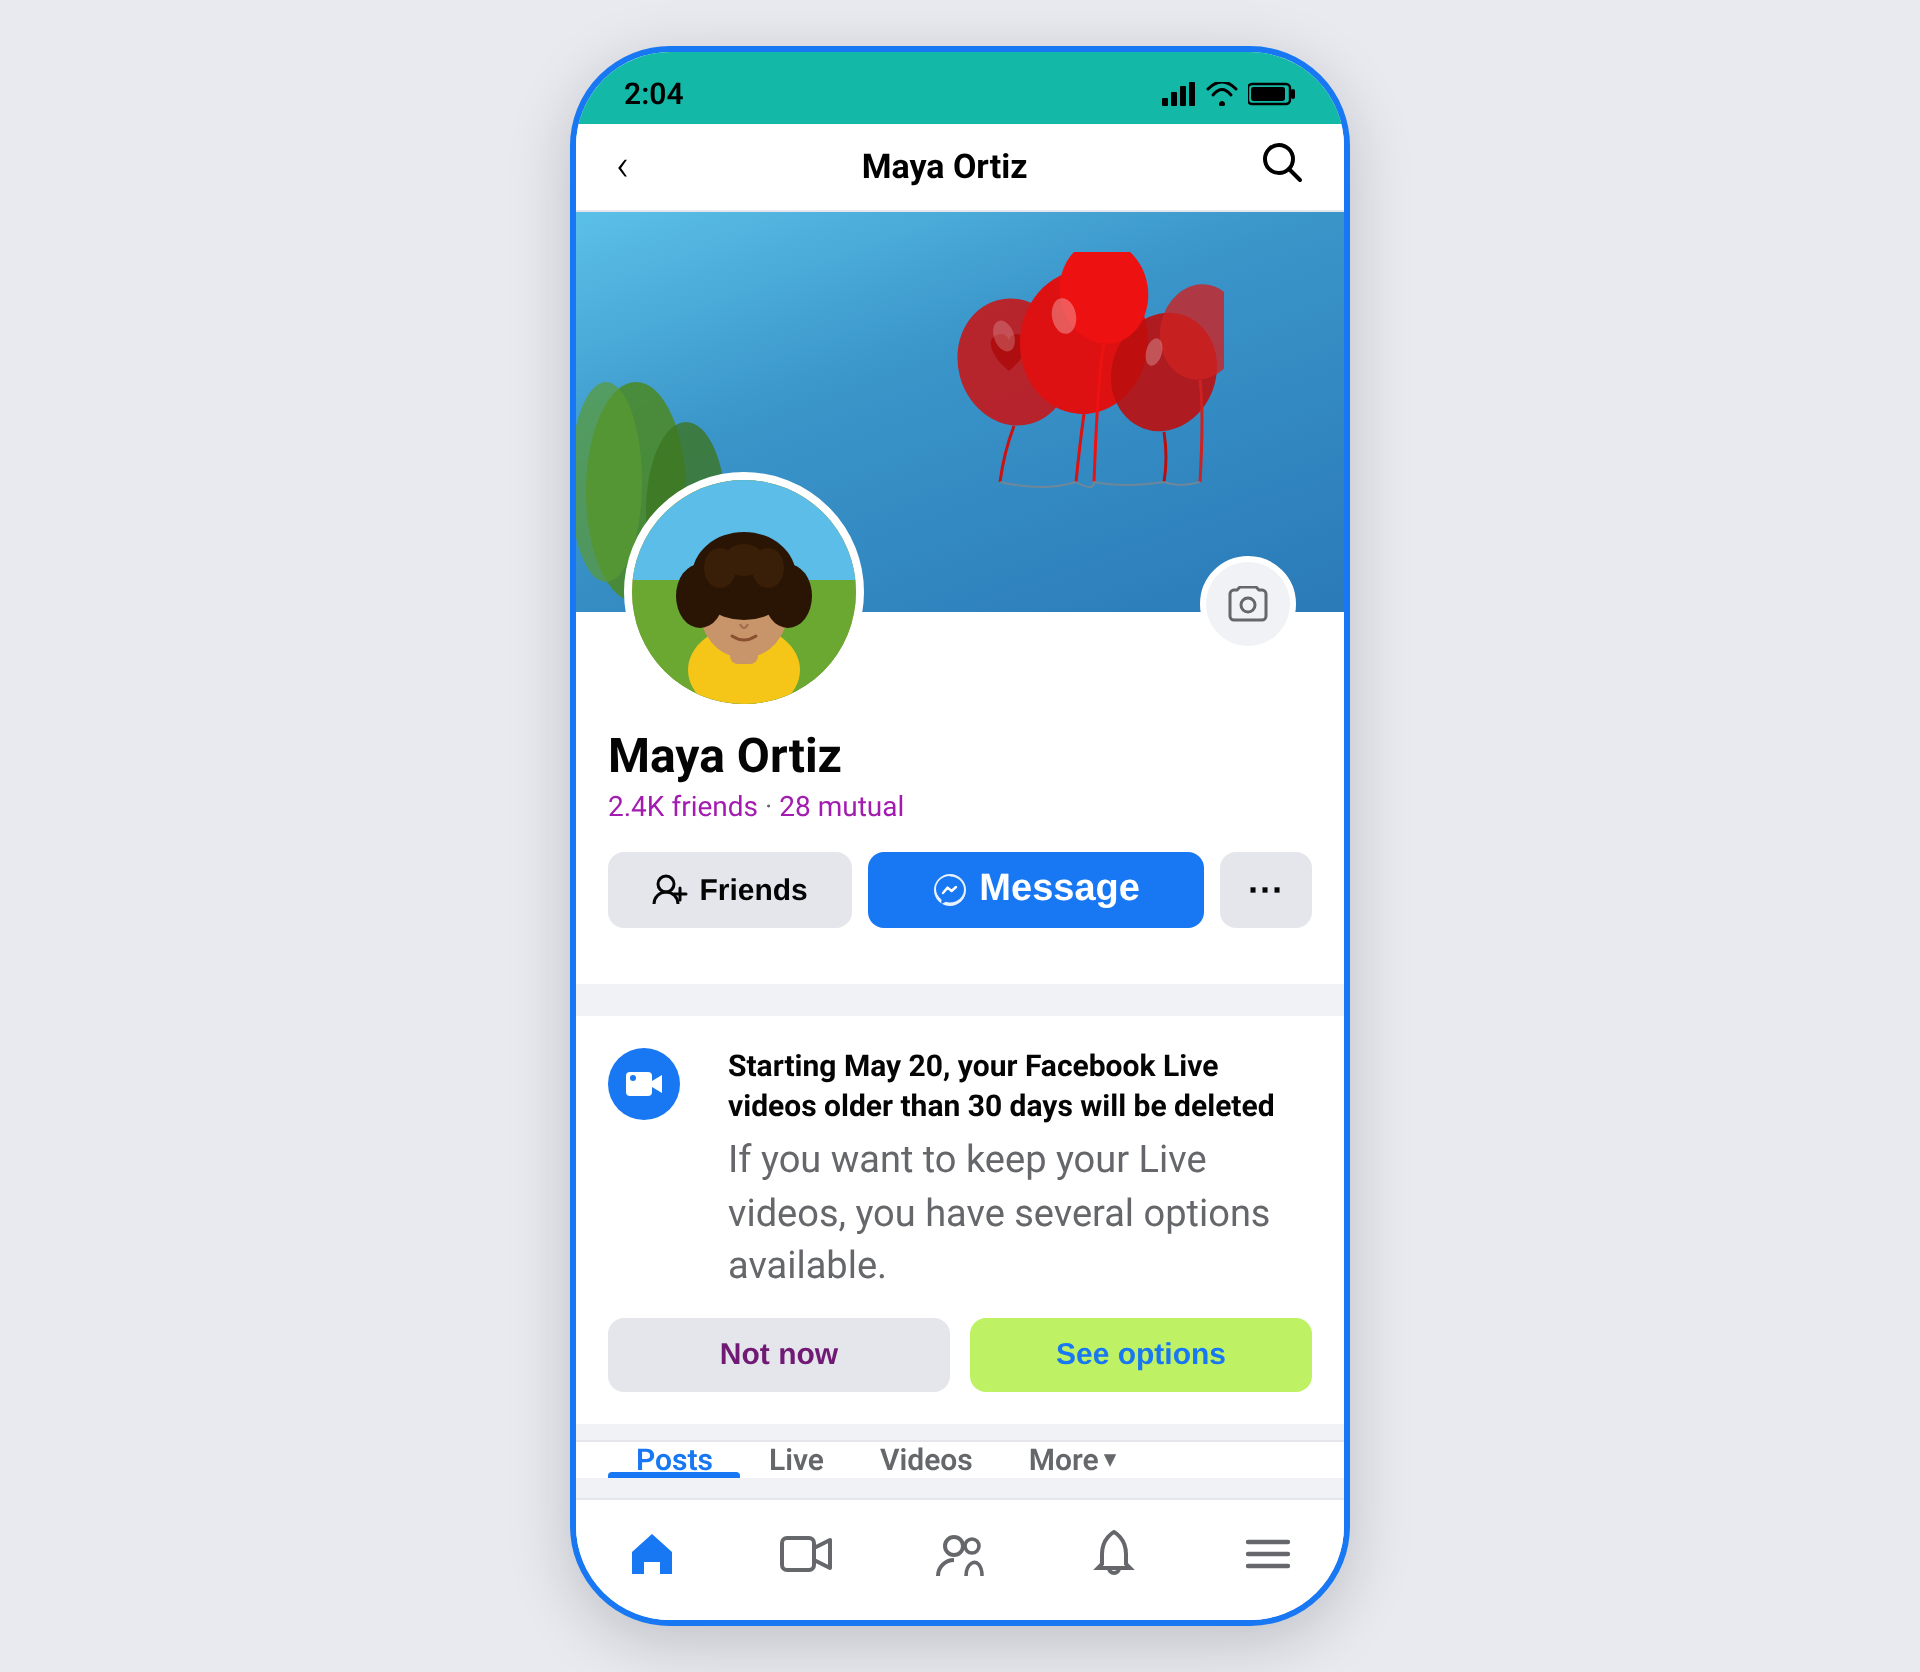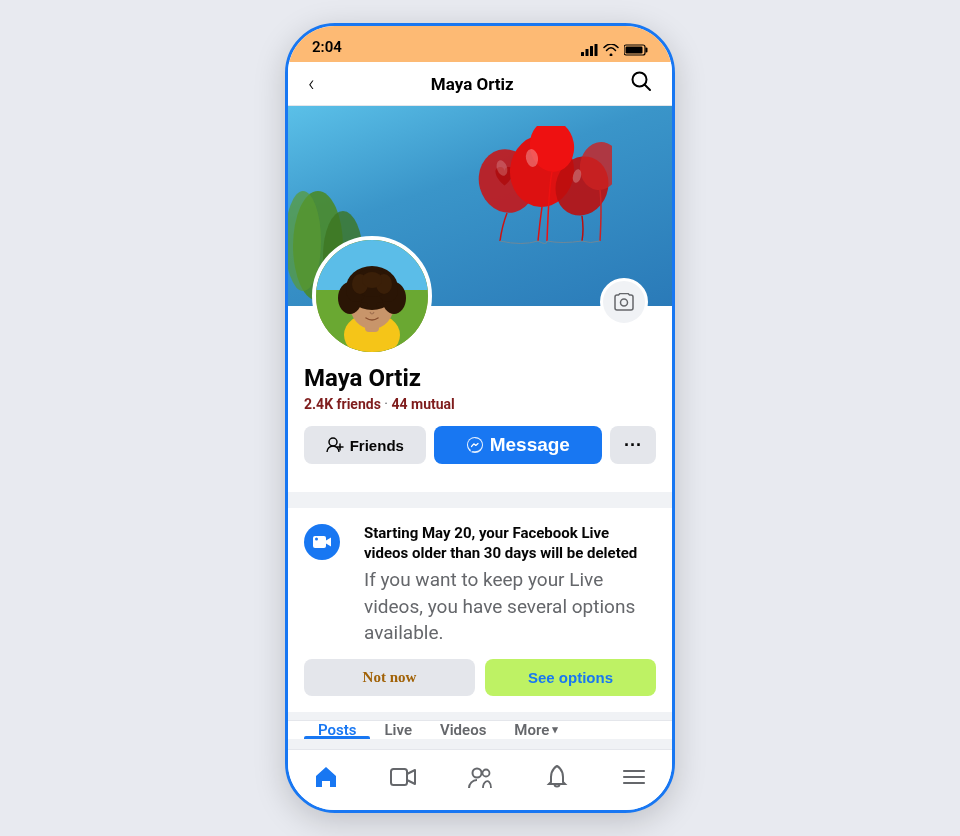--- a/index.html
+++ b/index.html
@@ -23,24 +23,24 @@
       overflow: hidden;
       position: relative;
       display: flex;
       flex-direction: column;
       box-shadow: 0 8px 32px rgba(0,0,0,0.18);
     }
 
     
     .status-bar {
       display: flex;
-      align-items: flex-end;
+      align-items: center;
       justify-content: space-between;
       padding: 12px 24px 6px 24px;
-      background: #fdba74;
+      background: #14b8a6;
       flex-shrink: 0;
     }
     .status-time {
       font-size: 15px;
       font-weight: 600;
       color: #000;
     }
     .status-icons {
       display: flex;
       align-items: center;
@@ -146,22 +146,22 @@
       font-weight: 700;
       color: #050505;
       margin-bottom: 4px;
     }
     .profile-friends {
       font-size: 14px;
       color: #65676b;
       margin-bottom: 14px;
     }
     .profile-friends span {
-      font-weight: 700;
-      color: #7f1d1d;
+      font-weight: 400;
+      color: #a21caf;
     }
 
     
     .action-buttons {
       display: flex;
       gap: 8px;
       padding: 0 16px 16px 16px;
     }
     .btn-friends {
       flex: 1;
@@ -249,23 +249,22 @@
       gap: 10px;
     }
     .btn-not-now {
       flex: 1;
       background: #e4e6eb;
       border: none;
       border-radius: 8px;
       padding: 10px;
       font-size: 15px;
       font-weight: 600;
-      color: #a16207;
-      cursor: pointer;
-      font-family: Liberation Serif, serif;
+      color: #701a75;
+      cursor: pointer;
     }
     .btn-see-options {
       flex: 1;
       background: #bef264;
       border: none;
       border-radius: 8px;
       padding: 10px;
       font-size: 15px;
       font-weight: 600;
       color: #1877f2;
@@ -469,21 +468,21 @@
           <path d="M2 4 C2 3 2.9 2 4 2 L5.5 2 L7 0.5 L15 0.5 L16.5 2 L18 2 C19.1 2 20 3 20 4 L20 15 C20 16.1 19.1 17 18 17 L4 17 C2.9 17 2 16.1 2 15 Z" stroke="#65676b" stroke-width="1.5" fill="none"></path>
           <circle cx="11" cy="9.5" r="3.5" stroke="#65676b" stroke-width="1.5" fill="none"></circle>
         </svg>
       </div>
 
       <div class="profile-info">
         <div class="profile-name">Maya Ortiz</div>
         <div class="profile-friends">
           <span>2.4K</span>
           <span>friends</span>
-          · <span>44</span>
+          · <span>28</span>
           <span>mutual</span>
         </div>
       </div>
 
       <div class="action-buttons">
         <button class="btn-friends">
           <svg width="18" height="16" viewBox="0 0 18 16" fill="none">
             <circle cx="7" cy="5" r="4" stroke="#050505" stroke-width="1.5"></circle>
             <path d="M1 15 C1 11.7 3.7 9 7 9 C10.3 9 13 11.7 13 15" stroke="#050505" stroke-width="1.5" fill="none"></path>
             <path d="M14 7 L14 13 M11 10 L17 10" stroke="#050505" stroke-width="1.5" stroke-linecap="round"></path>

